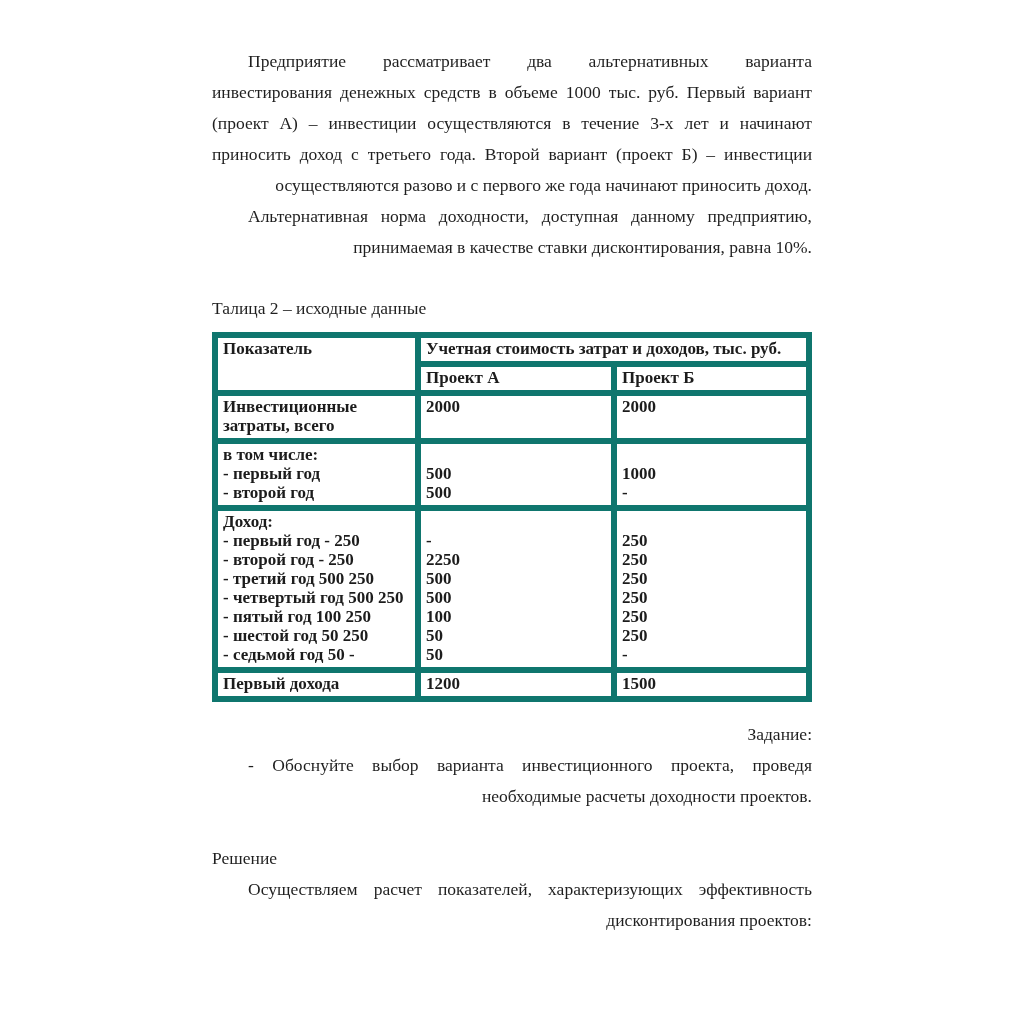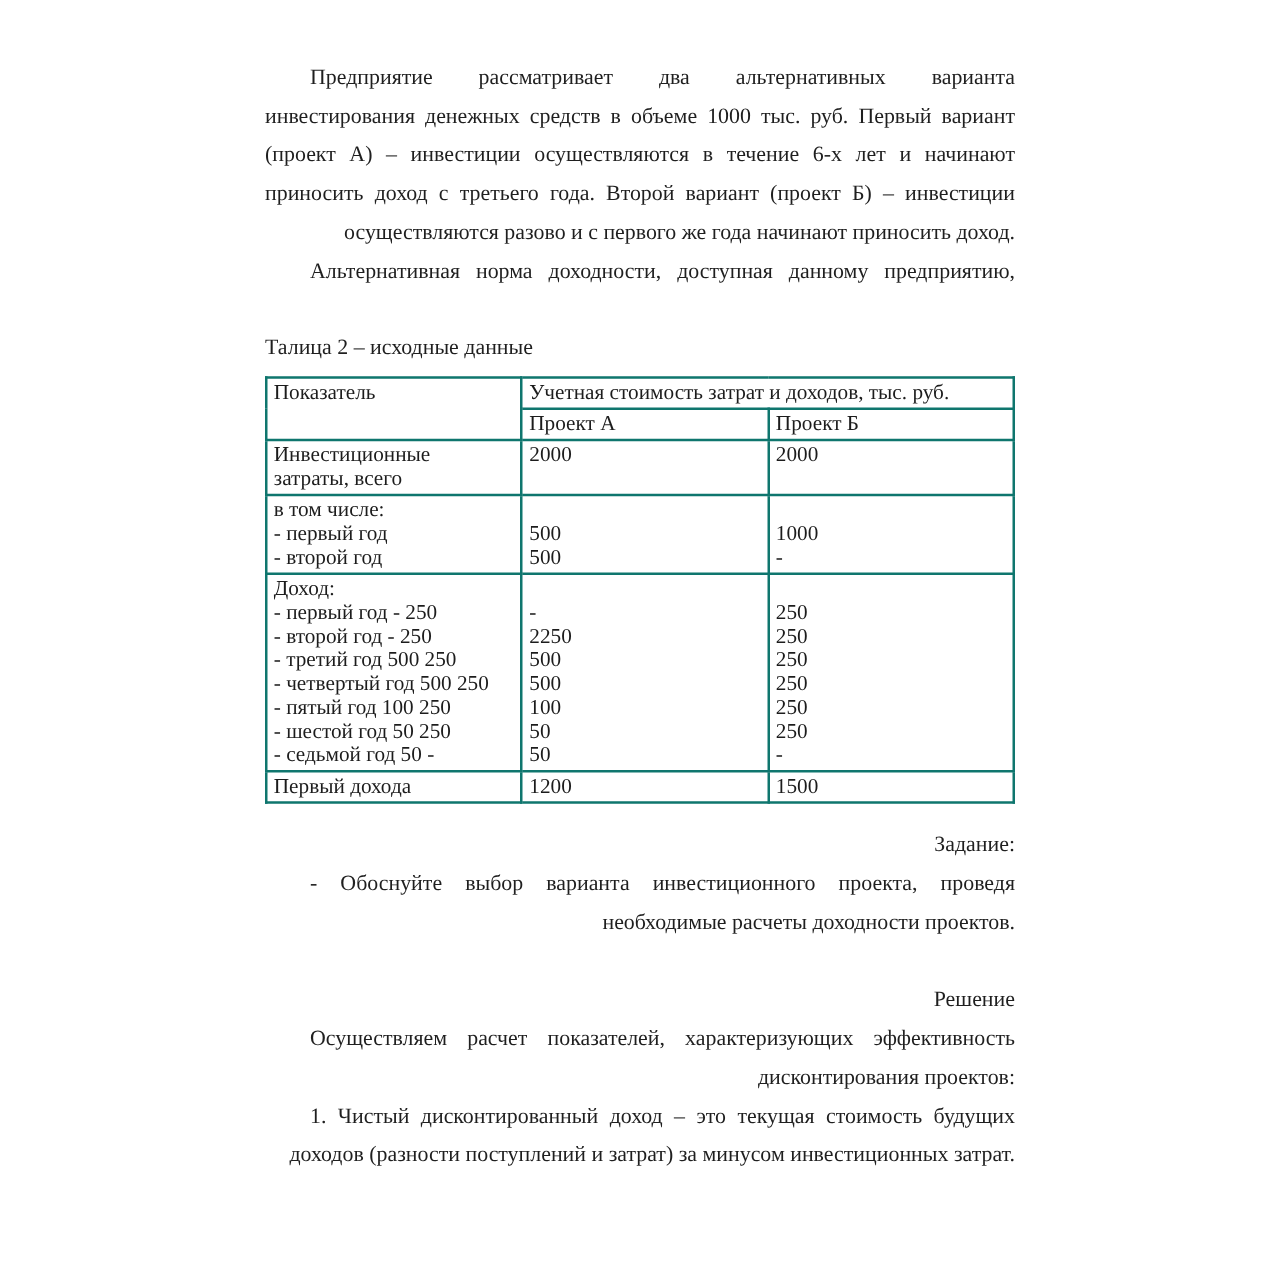--- a/index.html
+++ b/index.html
@@ -40,54 +40,55 @@
   table.data-table {
     margin-top: 8px;
     border-collapse: collapse;
     width: 600px;
     table-layout: fixed;
     font-size: 17px;
     line-height: 19px;
     color: #1c1c1c;
   }
   table.data-table th, table.data-table td {
-    border: 2px solid #0f766e;
-    font-weight: normal;
+    border: 6px solid #0f766e;
+    font-weight: bold;
     text-align: left;
     vertical-align: top;
     padding: 1px 4px 3px 5px;
     white-space: pre-line;
     overflow: hidden;
   }
   .col-label { width: 201px; }
   .col-a { width: 194px; }
   .col-b { width: 193px; }
 
   .heading-center {
     margin-top: 31px;
-    text-align: right;
+    text-align: left;
   }
   .block-gap { margin-top: 17px; }
 </style>
 </head>
 <body>
 
 <div class="page">
   <div class="content">
 
     <div class="para indent">
         <div class="line just">Предприятие рассматривает два альтернативных варианта</div>
         <div class="line just">инвестирования денежных средств в объеме 1000 тыс. руб. Первый вариант</div>
-        <div class="line just">(проект А) – инвестиции осуществляются в течение 6-х лет и начинают</div>
+        <div class="line just">(проект А) – инвестиции осуществляются в течение 3-х лет и начинают</div>
         <div class="line just">приносить доход с третьего года. Второй вариант (проект Б) – инвестиции</div>
         <div class="line">осуществляются разово и с первого же года начинают приносить доход.</div>
       </div>
 
     <div class="para indent">
         <div class="line just">Альтернативная норма доходности, доступная данному предприятию,</div>
+        <div class="line">принимаемая в качестве ставки дисконтирования, равна 10%.</div>
       </div>
 
     <div class="caption">Талица 2 – исходные данные</div>
 
     <table class="data-table">
       <colgroup>
         <col class="col-label">
           <col class="col-a">
           <col class="col-b">
       </colgroup>
@@ -162,19 +163,15 @@
         <div class="line">необходимые расчеты доходности проектов.</div>
       </div>
 
     <div class="heading-center">Решение</div>
 
     <div class="para indent">
         <div class="line just">Осуществляем расчет показателей, характеризующих эффективность</div>
         <div class="line">дисконтирования проектов:</div>
       </div>
 
-    <div class="para indent">
-        <div class="line just">1. Чистый дисконтированный доход – это текущая стоимость будущих</div>
-        <div class="line">доходов (разности поступлений и затрат) за минусом инвестиционных затрат.</div>
-      </div>
 
   </div>
 </div>
 
 </body></html>

